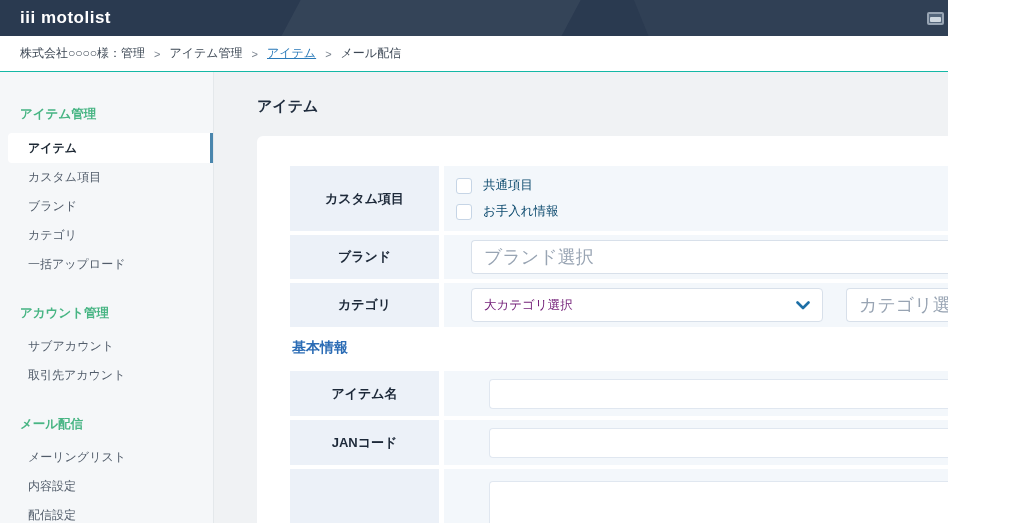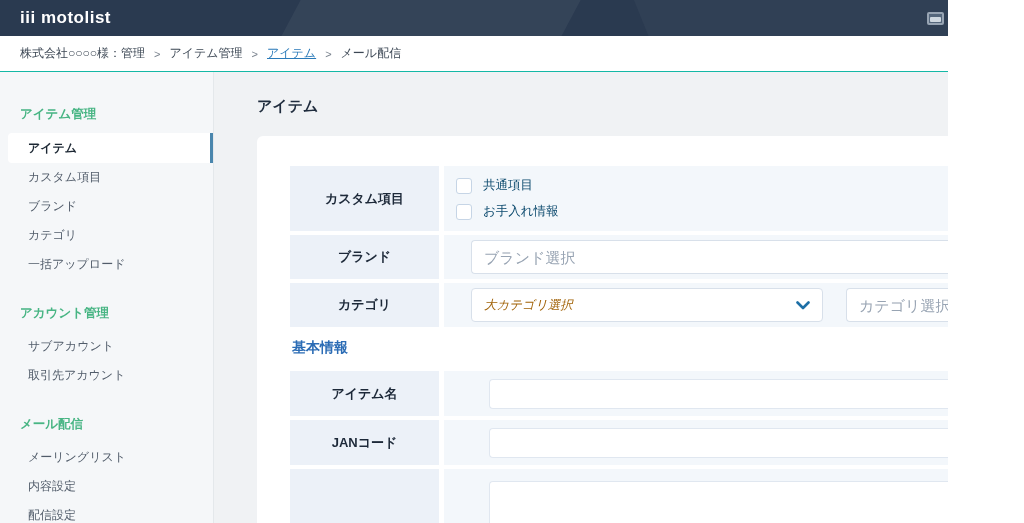--- a/index.html
+++ b/index.html
@@ -45,25 +45,25 @@
 
   .h65 { height:65px; } .h44 { height:44px; } .h45 { height:45px; } .h90 { height:90px; }
 
   
   .check-stack { display:flex; flex-direction:column; gap:9px; padding-left:12px; }
   .check-row { display:flex; align-items:center; gap:11px; cursor:pointer; }
   .checkbox { width:16px; height:16px; background:#fff; border:1px solid #c6d5e6; border-radius:3px; }
   .check-label { font-size:12.5px; font-weight:normal; color:#0c4a6e; }
 
   
-  .txt-input { height:34px; border:1px solid #d8e0ea; border-radius:4px; background:#fff; font-size:15px; padding:0 12px; color:#0369a1; outline:none; font-family:inherit; }
+  .txt-input { height:34px; border:1px solid #d8e0ea; border-radius:4px; background:#fff; font-size:18px; padding:0 12px; color:#0369a1; outline:none; font-family:inherit; }
   .txt-input::placeholder { color:#98a4b3; }
   .brand-input { margin-left:27px; width:calc(100% - 27px); border-right:none; border-radius:4px 0 0 4px; }
   .cat-select { margin-left:27px; width:352px; height:34px; background:#fff; border:1px solid #d8e0ea; border-radius:4px; display:flex; align-items:center; justify-content:space-between; padding:0 12px; cursor:pointer; }
-  .cat-select .ph { font-size:12.5px; color:#a16207;font-style:italic; }
+  .cat-select .ph { font-size:12.5px; color:#701a75; }
   .chev { width:14px; height:9px; }
   .cat-sub-input { margin-left:23px; flex:1; border-right:none; border-radius:4px 0 0 4px; }
 
   .section-heading { font-size:14px; font-weight:bold; color:var(--heading-blue,#2b6cb5); margin:12px 0 14px 2px; }
 
   .basic-input { height:30px; margin-left:45px; width:calc(100% - 45px); border:1px solid #e0e7f0; border-right:none; border-radius:4px 0 0 4px; }
   .ffield.top { align-items:flex-start; }
   .desc-textarea { margin:12px 0 0 45px; width:calc(100% - 45px); height:80px; background:#fff; border:1px solid #e0e7f0; border-right:none; border-radius:4px 0 0 4px; resize:none; outline:none; font-family:inherit; font-size:12.5px; padding:8px 12px; }
 </style>
 </head>

